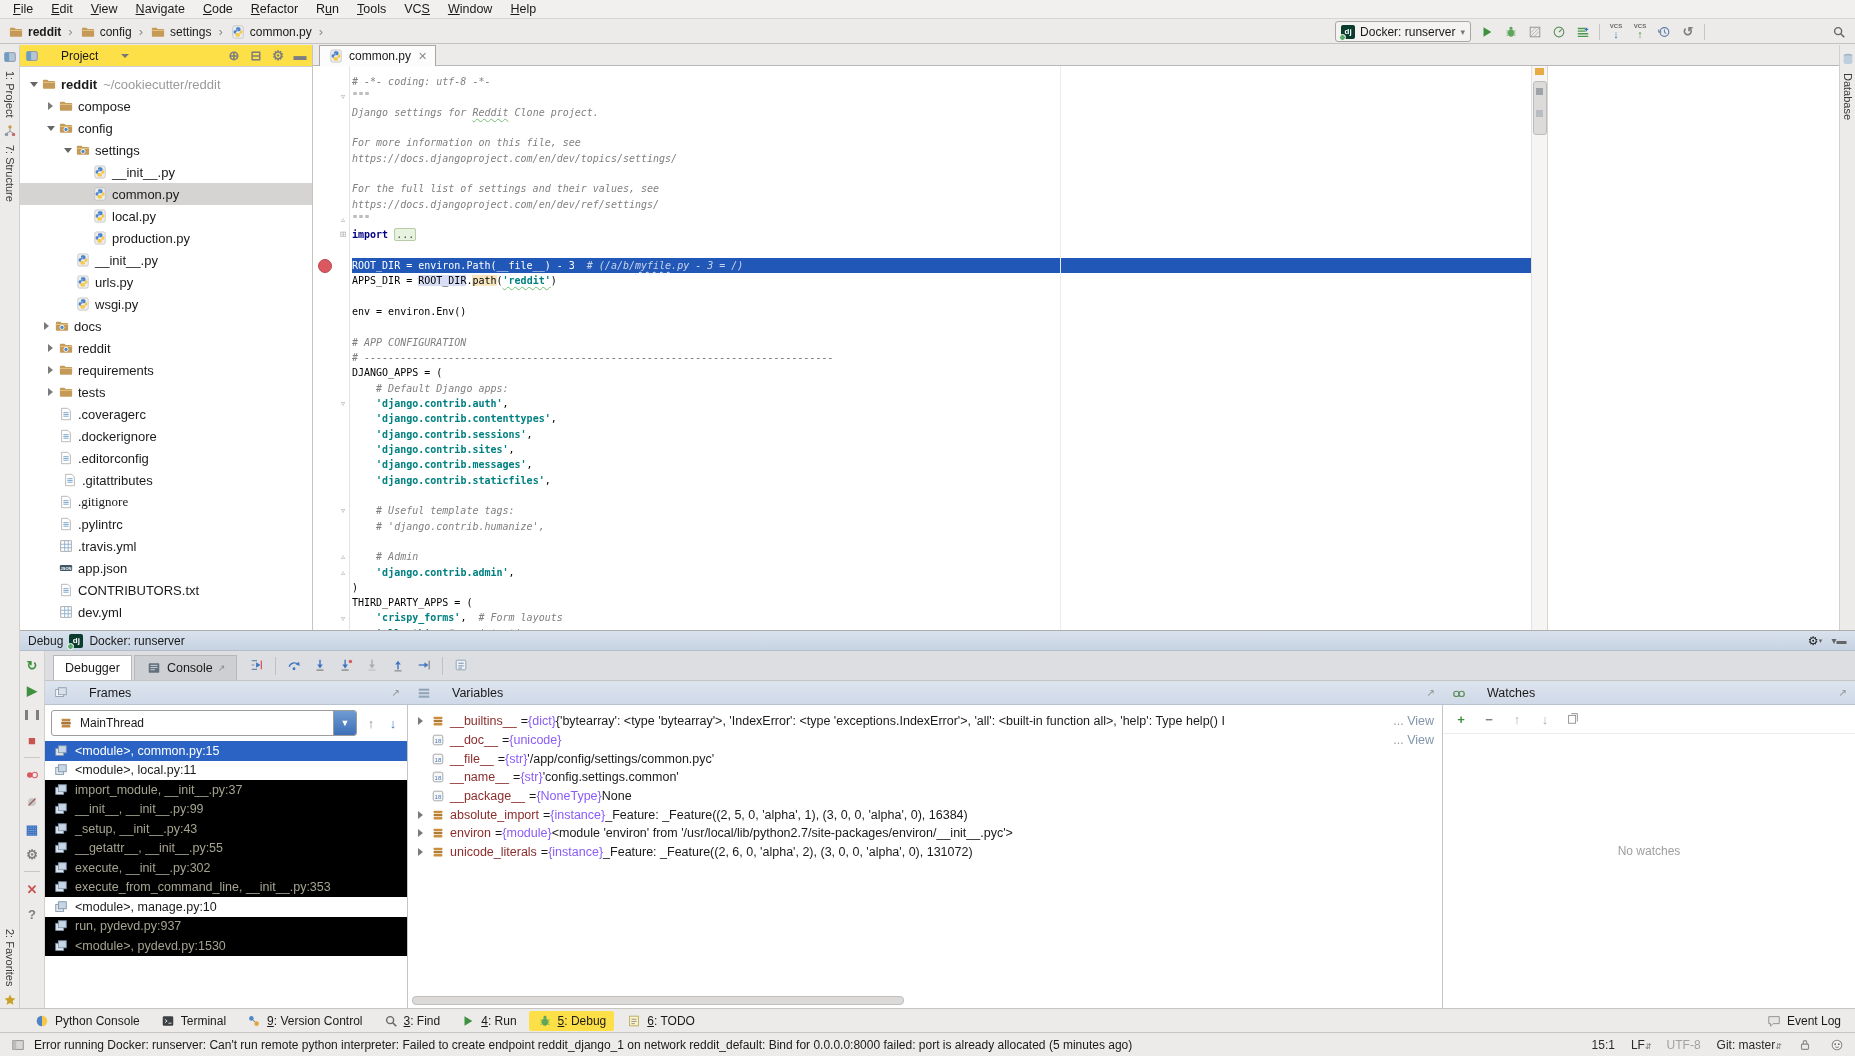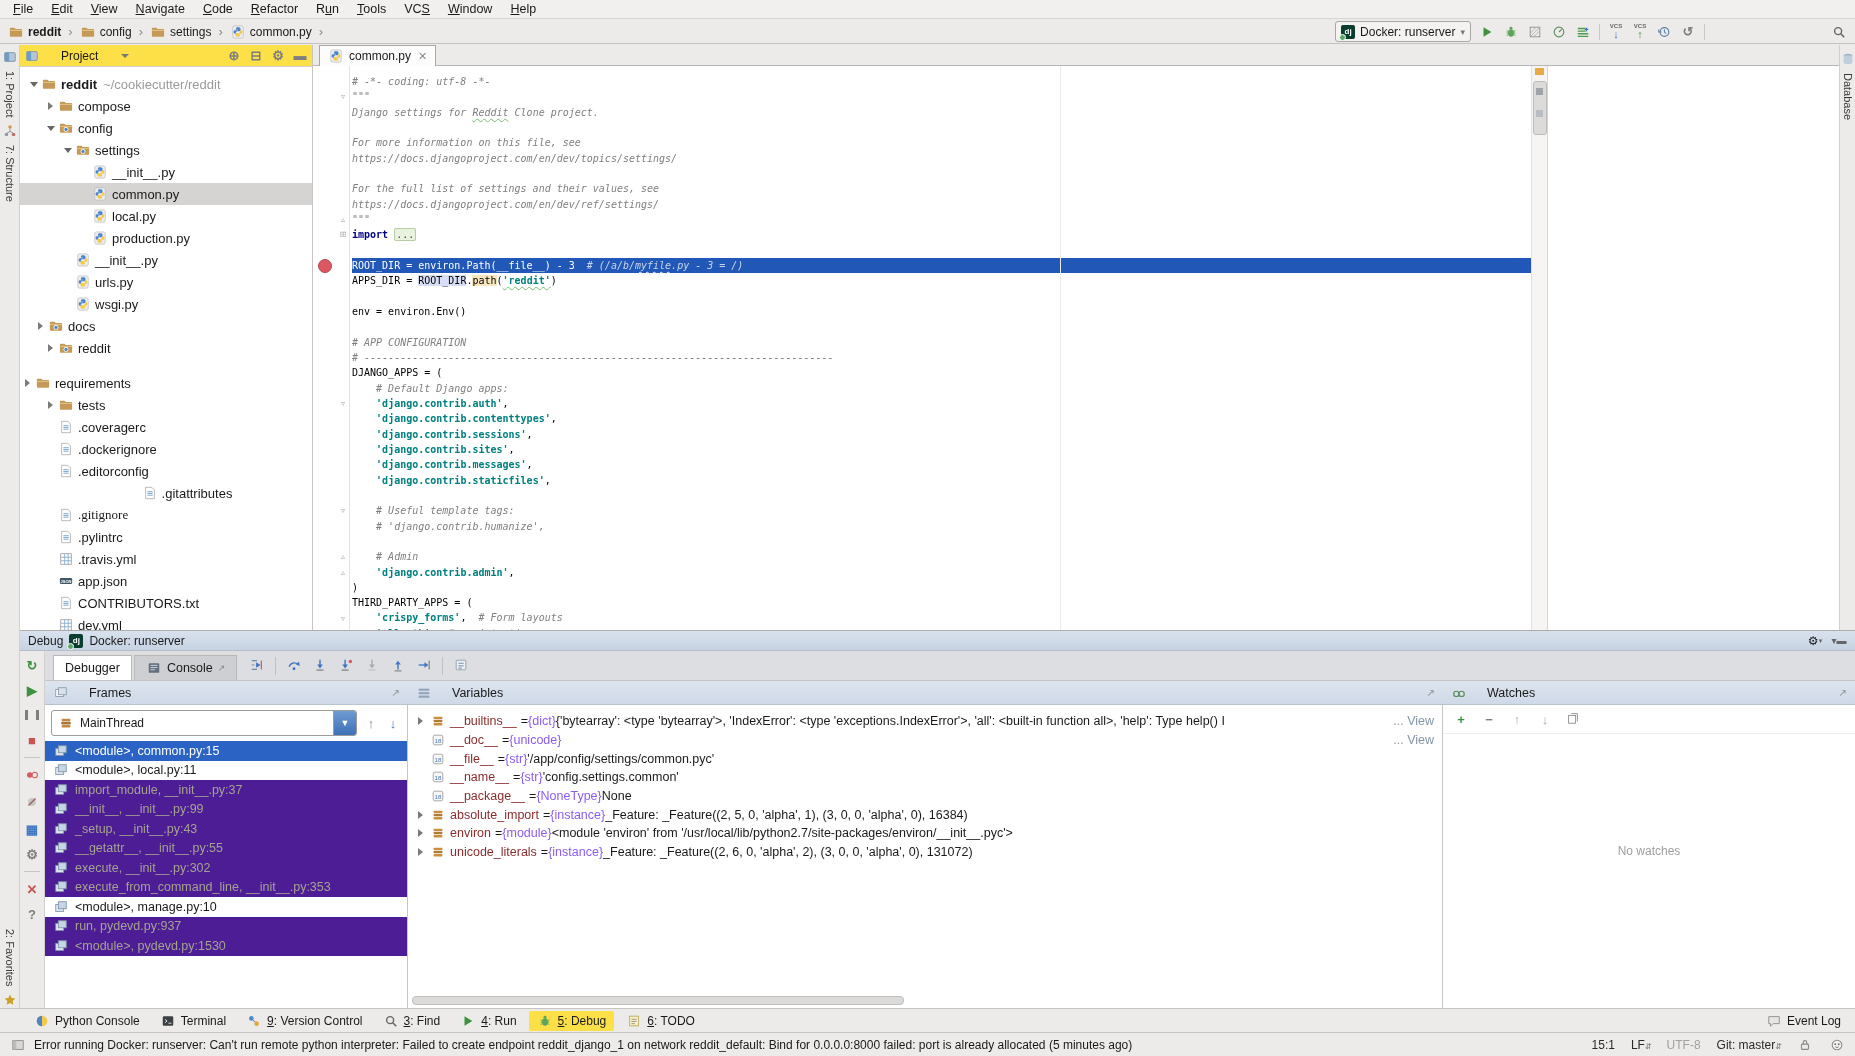--- a/index.html
+++ b/index.html
@@ -102,21 +102,21 @@
   .phead{position:absolute;top:50px;height:24px;background:linear-gradient(#DDE4EF,#CFD9E7);border-bottom:1px solid #B9C2CF;
          display:flex;align-items:center;gap:20px;padding:0 8px;box-sizing:border-box;font-size:12.5px}
   .phead .float{margin-left:auto;color:#8a8a8a;font-size:10px}
   #frames-body{position:absolute;left:25px;top:74px;width:363px;bottom:0;border-right:1px solid #C6C5C4;box-sizing:border-box;background:#fff;overflow:hidden}
   #thread-row{height:36px;display:flex;align-items:center;padding:0 6px;gap:6px;box-sizing:border-box}
   #thread-combo{flex:1;height:24px;border:1px solid #9E9C9A;border-radius:3px;background:#fff;display:flex;align-items:center;gap:6px;padding-left:6px;overflow:hidden}
   #thread-combo .dd{margin-left:auto;width:22px;height:100%;background:linear-gradient(#6F9BD2,#3D70B8);display:flex;align-items:center;justify-content:center;color:#fff;font-size:9px;border-left:1px solid #9E9C9A}
   #frames-list{position:absolute;left:0;top:36px;right:0;bottom:0;overflow:hidden}
   .frow{height:19.5px;display:flex;align-items:center;gap:6px;padding-left:8px;white-space:nowrap;font-size:12.5px}
   .frow.selected{background:#2A63C4;color:#fff}
-  .frow.lib{background:#4c1d95;color:#A5A390}
+  .frow.lib{background:#000000;color:#A5A390}
   #vars-body{position:absolute;left:388px;top:74px;width:1035px;bottom:0;border-right:1px solid #C6C5C4;box-sizing:border-box;background:#fff;overflow:hidden;padding-top:7px}
   .vrow{height:18.7px;display:flex;align-items:center;white-space:nowrap;overflow:hidden;padding-left:10px;position:relative;font-size:12.5px}
   .varrow{width:12px;flex:0 0 12px;display:flex;align-items:center}
   .vname{color:#8B2D2D}
   .vtype{color:#8b5cf6}
   .esc{color:#C23B22;font-weight:bold}
   .vview{position:absolute;right:8px;color:#8295AB;background:#fff;padding-left:6px}
   .vellip{color:#9a9a9a}
   #vars-hscroll{position:absolute;left:4px;bottom:3px;width:490px;height:7px;background:#DBDAD9;border:1px solid #C0BFBE;border-radius:4px}
   #watches-body{position:absolute;left:1423px;top:74px;right:0;bottom:0;background:#fff;overflow:hidden}
@@ -466,21 +466,21 @@
         <span class="tarrow"></span>
         <span class="ic">
           <svg viewBox="0 0 16 16">
             <rect x="2" y="1" width="12" height="14" rx="2" fill="#EDEDED" stroke="#ABABAB" stroke-width=".6"></rect>
             <path fill="#4B83CD" d="M8 2.6c-1.9 0-2.4.8-2.4 1.7v1.2h2.5v.6H4.6c-.9 0-1.6.8-1.6 1.9s.7 1.9 1.6 1.9h1v-1.2c0-1 .9-1.7 1.9-1.7h2c.8 0 1.4-.6 1.4-1.5V4.3c0-.9-.9-1.7-2.9-1.7z"></path>
             <path fill="#F5C944" d="M8 13.4c1.9 0 2.4-.8 2.4-1.7v-1.2H7.9v-.6h3.5c.9 0 1.6-.8 1.6-1.9S12.3 6.1 11.4 6.1h-1v1.2c0 1-.9 1.7-1.9 1.7h-2c-.8 0-1.4.6-1.4 1.5v1.2c0 .9.9 1.7 2.9 1.7z"></path>
           </svg>
         </span>
         <span class="tlabel">wsgi.py</span>
       </div>
-      <div class="trow" style="padding-left: 13px;">
+      <div class="trow" style="padding-left: 19px;">
         <span class="tarrow">
           <span class="tri-c"></span>
         </span>
         <span class="ic">
           <svg viewBox="0 0 16 16">
             <path fill="#C59A58" d="M1 4.2c0-.6.4-1 1-1h4.2L7.7 4.6H14c.6 0 1 .4 1 1v6.8c0 .6-.4 1-1 1H2c-.6 0-1-.4-1-1z"></path>
             <path fill="#E2C383" d="M1 5.6h14v1.2H1z"></path>
             <circle cx="8" cy="9.6" r="2.8" fill="#fff"></circle>
             <circle cx="8" cy="9.6" r="1.9" fill="#4A88C7"></circle>
           </svg>
@@ -494,21 +494,21 @@
         <span class="ic">
           <svg viewBox="0 0 16 16">
             <path fill="#C59A58" d="M1 4.2c0-.6.4-1 1-1h4.2L7.7 4.6H14c.6 0 1 .4 1 1v6.8c0 .6-.4 1-1 1H2c-.6 0-1-.4-1-1z"></path>
             <path fill="#E2C383" d="M1 5.6h14v1.2H1z"></path>
             <circle cx="8" cy="9.6" r="2.8" fill="#fff"></circle>
             <circle cx="8" cy="9.6" r="1.9" fill="#4A88C7"></circle>
           </svg>
         </span>
         <span class="tlabel">reddit</span>
       </div>
-      <div class="trow" style=" margin-top: 13px;">
+      <div class="trow" style="padding-left: 23px;">
         <span class="tarrow">
           <span class="tri-c"></span>
         </span>
         <span class="ic">
           <svg viewBox="0 0 16 16">
             <path fill="#C59A58" d="M1 4.2c0-.6.4-1 1-1h4.2L7.7 4.6H14c.6 0 1 .4 1 1v6.8c0 .6-.4 1-1 1H2c-.6 0-1-.4-1-1z"></path>
             <path fill="#E2C383" d="M1 5.6h14v1.2H1z"></path>
           </svg>
         </span>
         <span class="tlabel">requirements</span>
@@ -548,21 +548,21 @@
       <div class="trow" style="padding-left: 23px;">
         <span class="tarrow"></span>
         <span class="ic">
           <svg viewBox="0 0 16 16">
             <path d="M3 1.5h7l3 3v10H3z" fill="#fff" stroke="#9E9E9E" stroke-width=".8"></path>
             <path d="M5 6.5h6M5 8.5h6M5 10.5h6" stroke="#6A9CC9" stroke-width="1"></path>
           </svg>
         </span>
         <span class="tlabel">.editorconfig</span>
       </div>
-      <div class="trow" style="padding-left: 27px; justify-content: center;">
+      <div class="trow" style="padding-left: 27px;">
         <span class="tarrow"></span>
         <span class="ic">
           <svg viewBox="0 0 16 16">
             <path d="M3 1.5h7l3 3v10H3z" fill="#fff" stroke="#9E9E9E" stroke-width=".8"></path>
             <path d="M5 6.5h6M5 8.5h6M5 10.5h6" stroke="#6A9CC9" stroke-width="1"></path>
           </svg>
         </span>
         <span class="tlabel">.gitattributes</span>
       </div>
       <div class="trow" style="padding-left: 23px; font-family: Liberation Serif, serif;">

